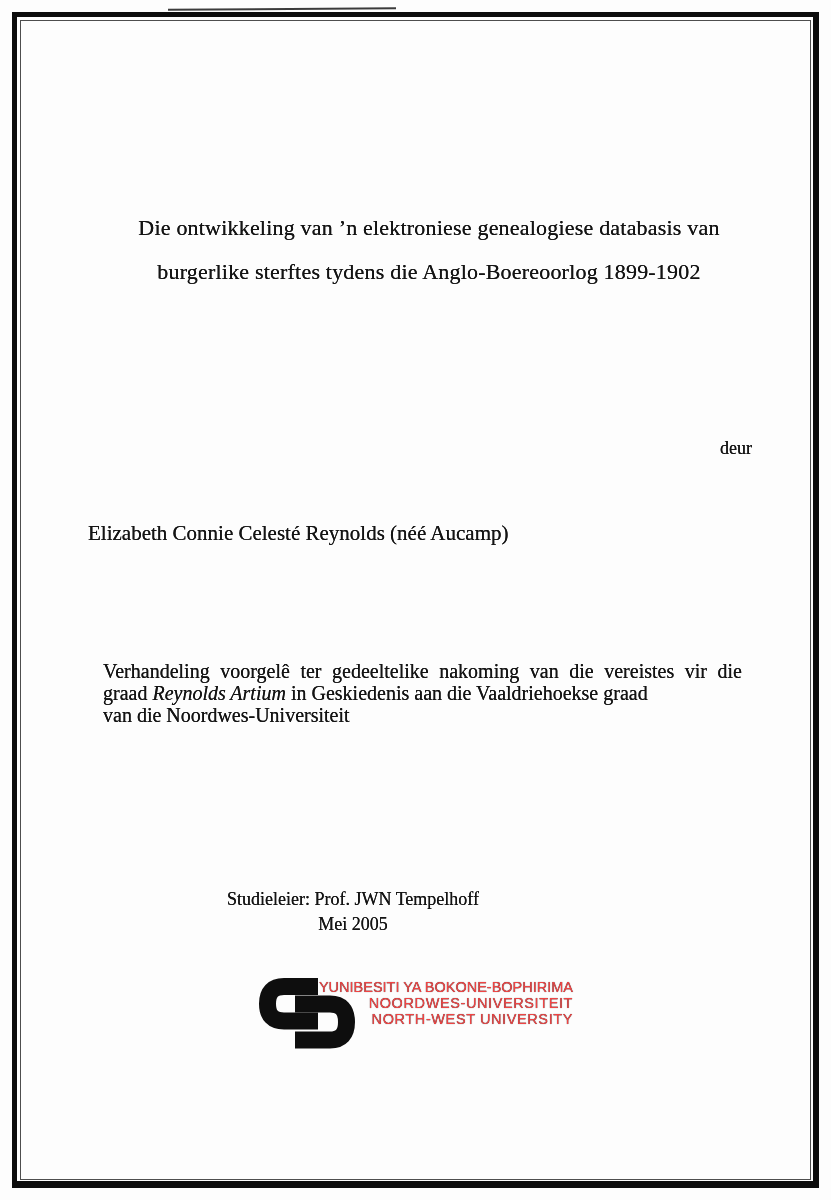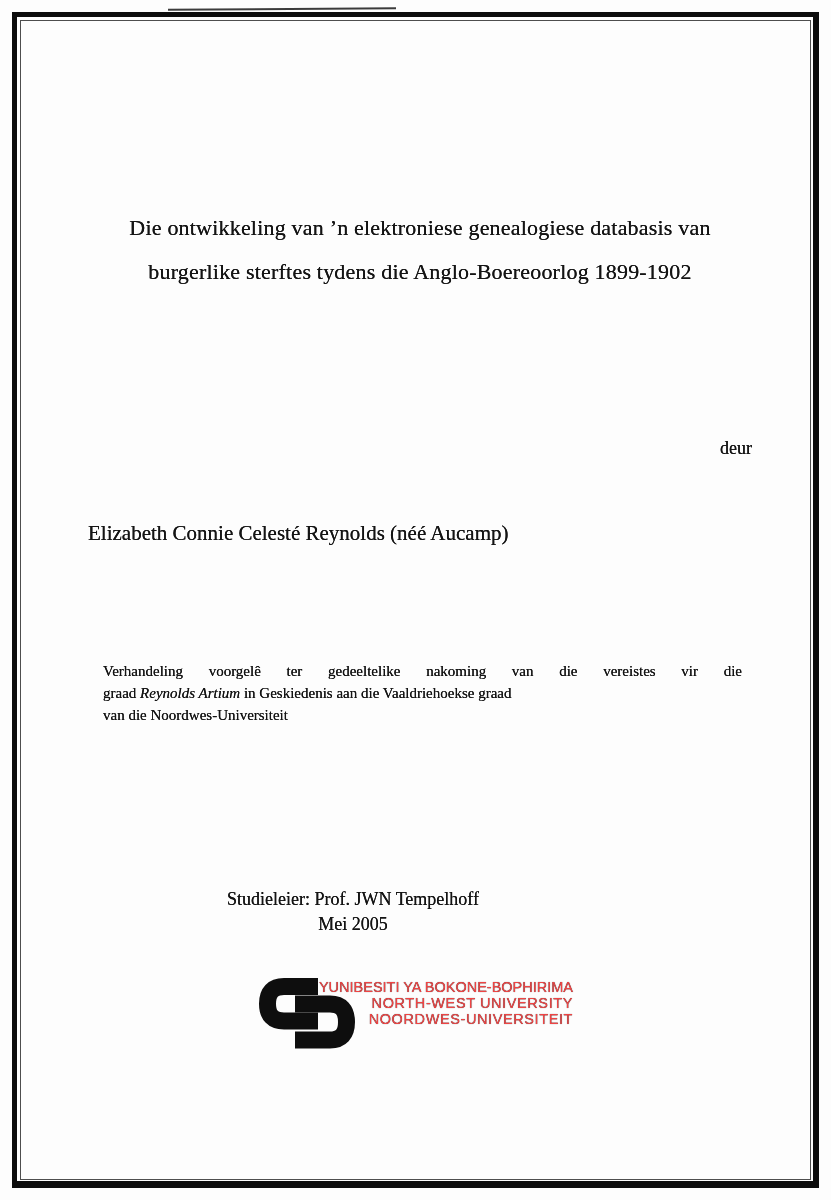--- a/index.html
+++ b/index.html
@@ -40,21 +40,21 @@
     height: 2px;
     background: #1a1a1a;
     transform: rotate(-0.35deg);
     opacity: .85;
   }
   .txt {
     text-shadow: 0 0 0.5px currentColor; 
   }
   .title-block {
     position: absolute;
-    left: 88px;
+    left: 97px;
     top: 206px;
     width: 664px;
     text-align: center;
     font-size: 22px;
     font-weight: normal;
     line-height: 44px;
     margin: 0;
     letter-spacing: 0.2px;
   }
   .byline {
@@ -73,21 +73,21 @@
     width: 664px;
     text-align: left;
     font-size: 21px;
     line-height: 30px;
   }
   .statement {
     position: absolute;
     left: 103px;
     top: 660px;
     width: 639px;
-    font-size: 15px;
+    font-size: 20px;
     line-height: 22px;
   }
   .statement .just {
     text-align: justify;
     text-align-last: justify;
   }
   .statement .it {
     font-style: italic;
   }
   .supervisor-block {
@@ -162,18 +162,18 @@
 
   <div class="logo">
     <svg class="logo-mark" viewBox="0 0 98 74" xmlns="http://www.w3.org/2000/svg" aria-hidden="true">
 
       <path d="M 60 9.5 H 26 Q 9.5 9.5 9.5 26.75 Q 9.5 44 26 44 H 60" fill="none" stroke="#0e0e0e" stroke-width="17" stroke-linejoin="round" stroke-linecap="butt"></path>
 
       <path d="M 37 27 H 72 Q 88.5 27 88.5 45 Q 88.5 63 72 63 H 37" fill="none" stroke="#0e0e0e" stroke-width="17" stroke-linejoin="round" stroke-linecap="butt"></path>
     </svg>
     <div class="logo-text">
       <div>YUNIBESITI YA BOKONE-BOPHIRIMA</div>
+      <div class="ls">NOORDWES-UNIVERSITEIT</div>
       <div class="ls">NORTH-WEST UNIVERSITY</div>
-      <div class="ls">NOORDWES-UNIVERSITEIT</div>
     </div>
   </div>
 
 </div>
 
 </body></html>

